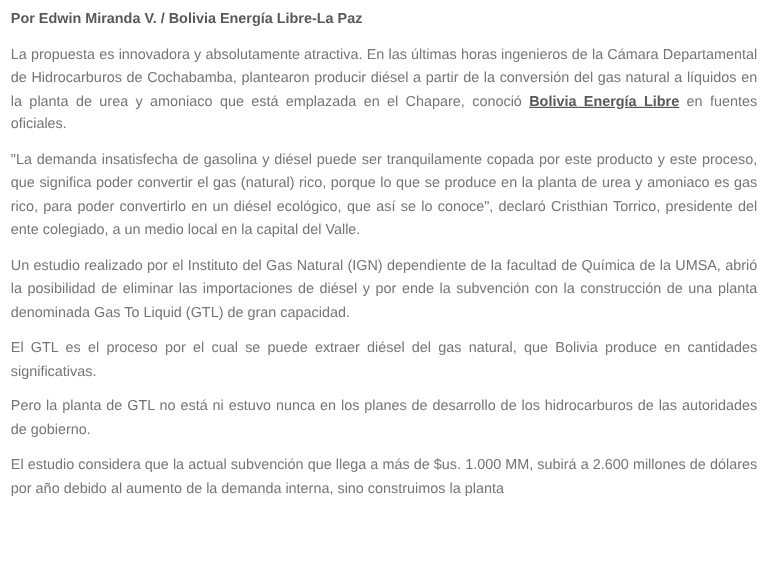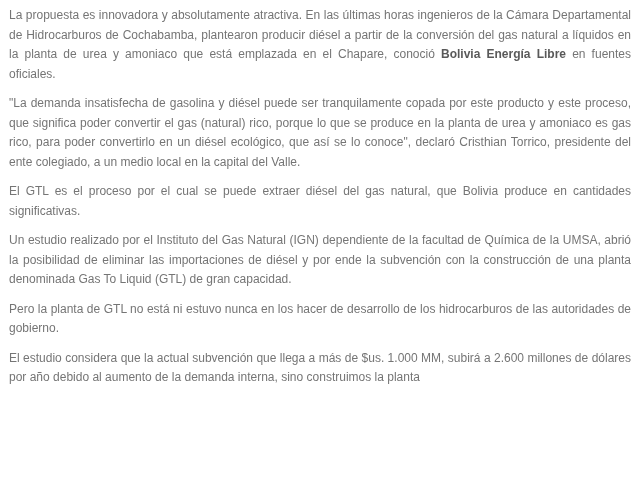--- a/index.html
+++ b/index.html
@@ -28,33 +28,35 @@
   }
   .byline,
   .subhead{
     font-weight:bold;
     color:var(--bold-text);
     text-align:left !important;
   }
   .inline-bold{
     font-weight:bold;
     color:var(--bold-text);
+    text-decoration:underline;
   }
 </style>
 </head>
 <body>
 
 <div class="article">
+  <p class="byline">Por Edwin Miranda V. / Bolivia Energía Libre-La Paz</p>
 
   <p><span>La propuesta es innovadora y absolutamente atractiva. En las últimas horas ingenieros de la Cámara Departamental de Hidrocarburos de Cochabamba, plantearon producir diésel a partir de la conversión del gas natural a líquidos en la planta de urea y amoniaco que está emplazada en el Chapare, conoció </span><strong class="inline-bold">Bolivia Energía Libre</strong><span> en fuentes oficiales.</span></p>
 
   <p>"La demanda insatisfecha de gasolina y diésel puede ser tranquilamente copada por este producto y este proceso, que significa poder convertir el gas (natural) rico, porque lo que se produce en la planta de urea y amoniaco es gas rico, para poder convertirlo en un diésel ecológico, que así se lo conoce", declaró Cristhian Torrico, presidente del ente colegiado, a un medio local en la capital del Valle.</p>
 
 
 
+  <p>Un estudio realizado por el Instituto del Gas Natural (IGN) dependiente de la facultad de Química de la UMSA, abrió la posibilidad de eliminar las importaciones de diésel y por ende la subvención con la construcción de una planta denominada Gas To Liquid (GTL) de gran capacidad.</p>
+
   <p>El GTL es el proceso por el cual se puede extraer diésel del gas natural, que Bolivia produce en cantidades significativas.</p>
 
-  <p>Un estudio realizado por el Instituto del Gas Natural (IGN) dependiente de la facultad de Química de la UMSA, abrió la posibilidad de eliminar las importaciones de diésel y por ende la subvención con la construcción de una planta denominada Gas To Liquid (GTL) de gran capacidad.</p>
-
-  <p>Pero la planta de GTL no está ni estuvo nunca en los hacer de desarrollo de los hidrocarburos de las autoridades de gobierno.</p>
+  <p>Pero la planta de GTL no está ni estuvo nunca en los planes de desarrollo de los hidrocarburos de las autoridades de gobierno.</p>
 
   <p>El estudio considera que la actual subvención que llega a más de $us. 1.000 MM,  subirá a 2.600 millones de dólares por año debido al aumento de la demanda interna, sino construimos la planta</p>
 </div>
 
 </body></html>

